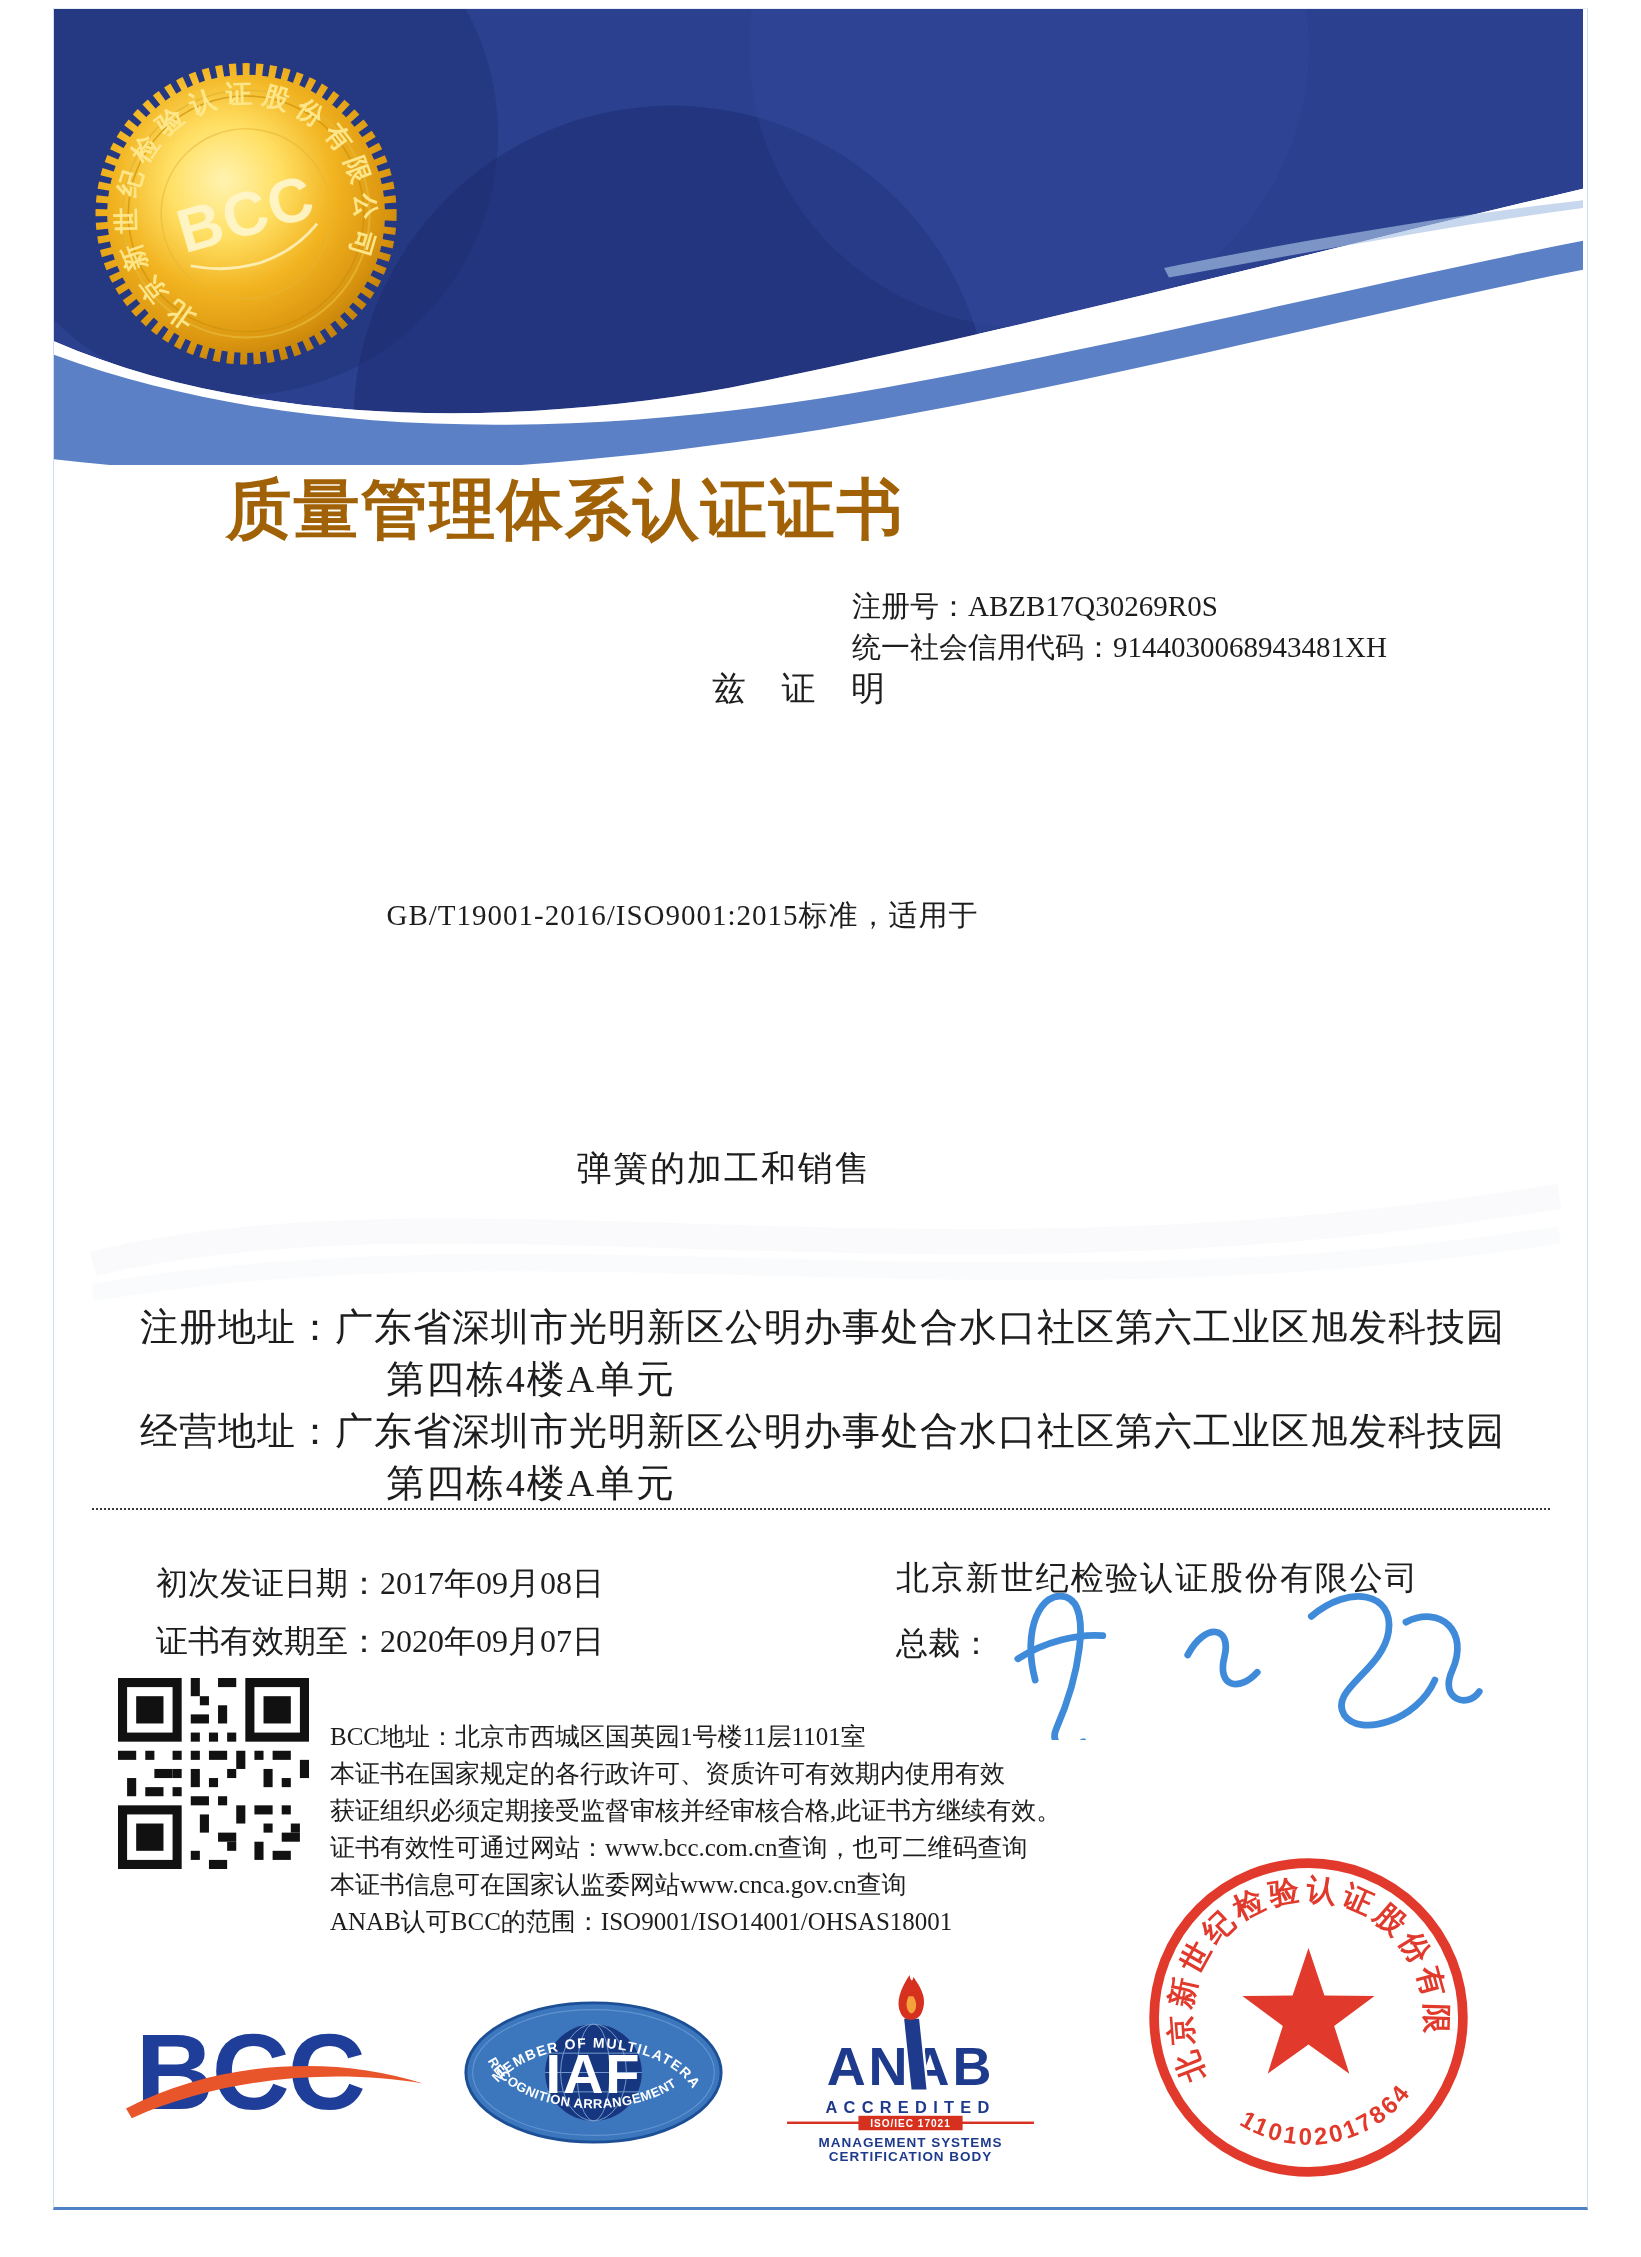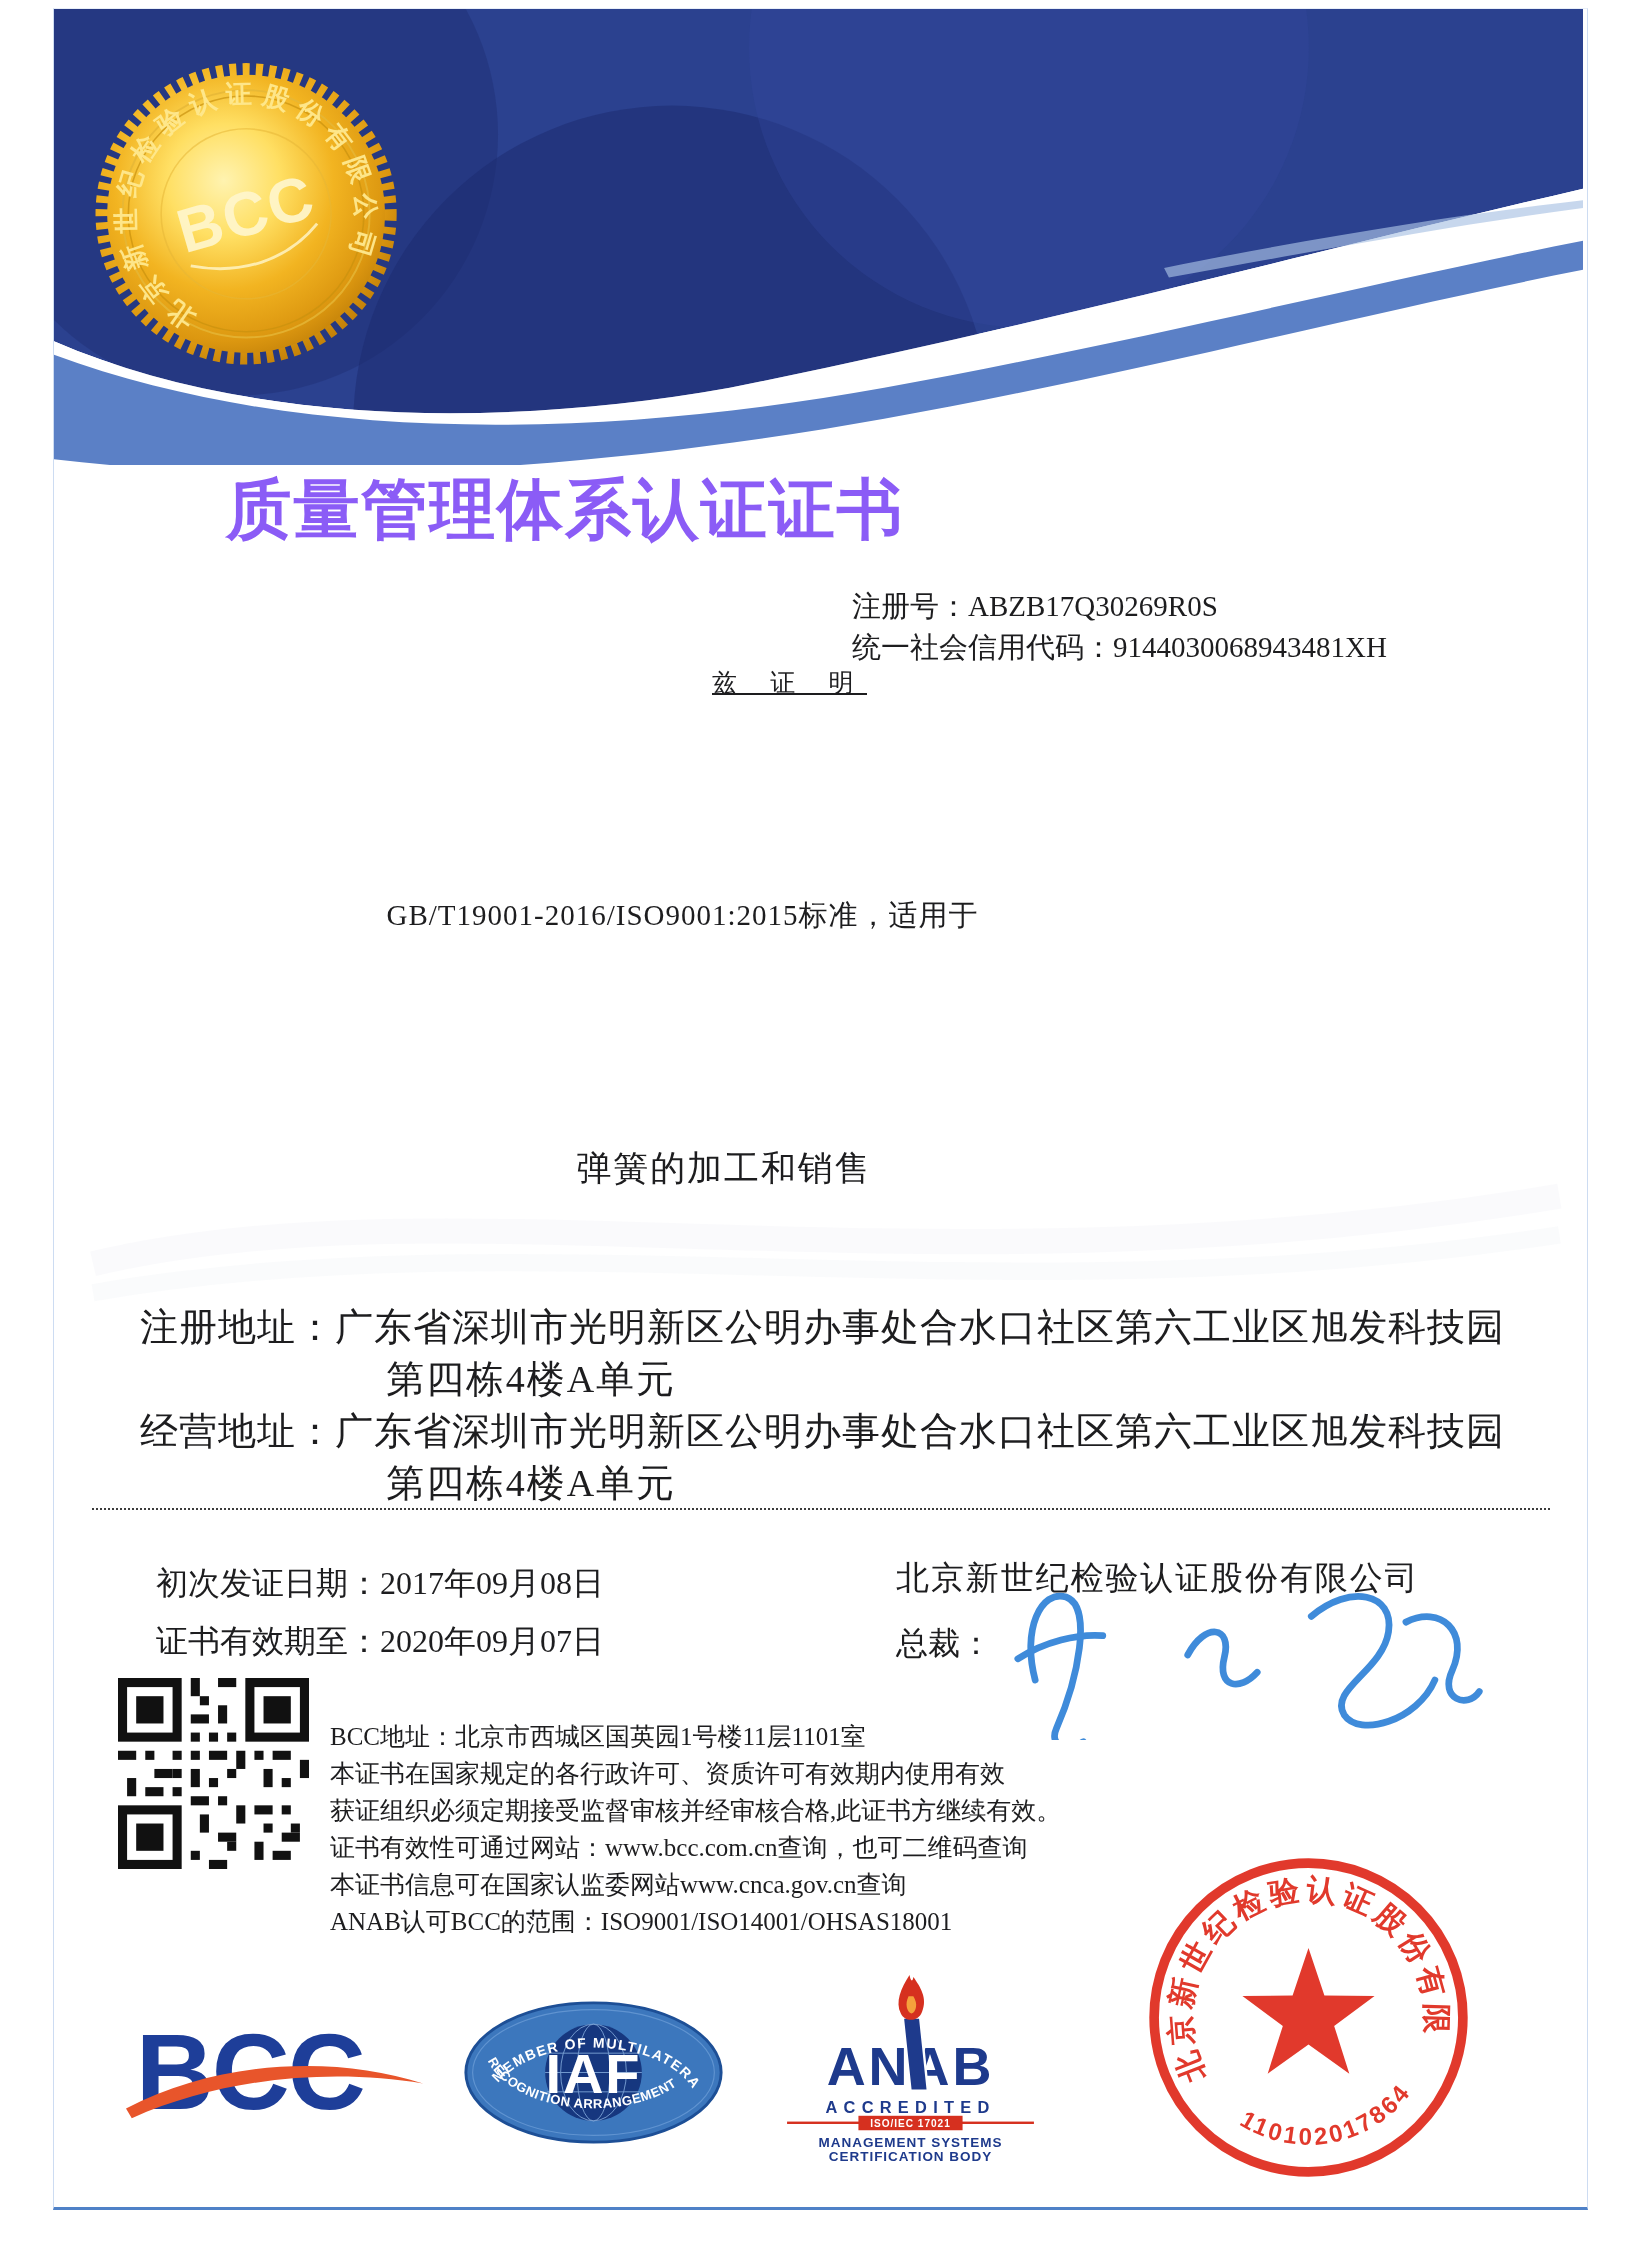--- a/index.html
+++ b/index.html
@@ -2,23 +2,23 @@
 <html><head>
 <meta charset="utf-8">
 <style>
   html,body{margin:0;padding:0;background:#ffffff;}
   .page{position:relative;width:1641px;height:2257px;background:#ffffff;overflow:hidden;
         font-family:"Liberation Serif", serif;color:#1d1d1f;}
   .cert{position:absolute;left:53px;top:7.7px;width:1533px;height:2198px;background:#ffffff;
         border-left:1.9px solid #cddcf2;border-right:1.9px solid #cddcf2;border-bottom:3.9px solid #4f81c7;border-top:1px solid #e8eef8;}
   .abs{position:absolute;}
   .ctr{text-align:center;}
-  .title{font-size:66px;font-weight:700;letter-spacing:1.9px;color:#8b5cf6;}
+  .title{font-size:66px;font-weight:700;letter-spacing:1.9px;color:#a16207;}
   .regline{font-size:29px;white-space:nowrap;}
-  .certify{font-size:25px;letter-spacing:13.5px;text-decoration:underline;}
+  .certify{font-size:34px;letter-spacing:13.5px;}
   .company{font-size:52px;font-weight:700;letter-spacing:3.9px;white-space:nowrap;}
   .std{font-size:29px;letter-spacing:1px;}
   .scope{font-size:35px;letter-spacing:1.9px;}
   .addr{font-size:38px;letter-spacing:1px;white-space:nowrap;text-align:center;}
   .addr2{font-size:38px;letter-spacing:1.9px;}
   .dateline{font-size:32px;white-space:nowrap;font-family:Liberation Serif, serif;}
   .issuer{font-size:33px;letter-spacing:1.9px;white-space:nowrap;}
   .fineline{font-size:25px;line-height:37px;white-space:nowrap;}
   .dotted-sep{border-top:2.9px dotted #3c3c3c;height:0;}
   svg text{font-family:"Liberation Sans", sans-serif;}

